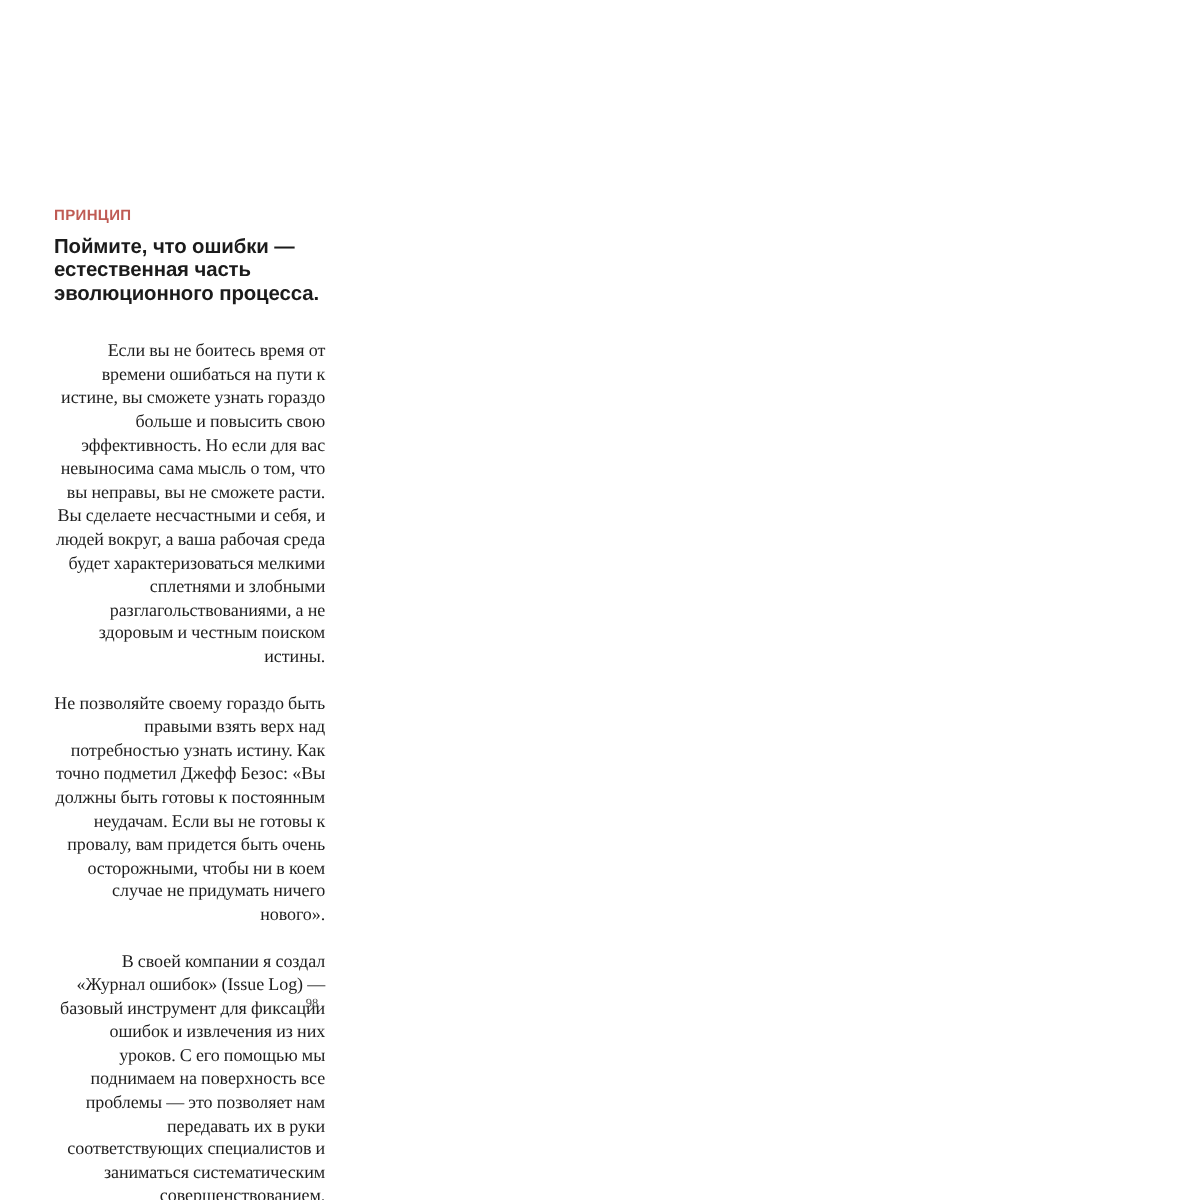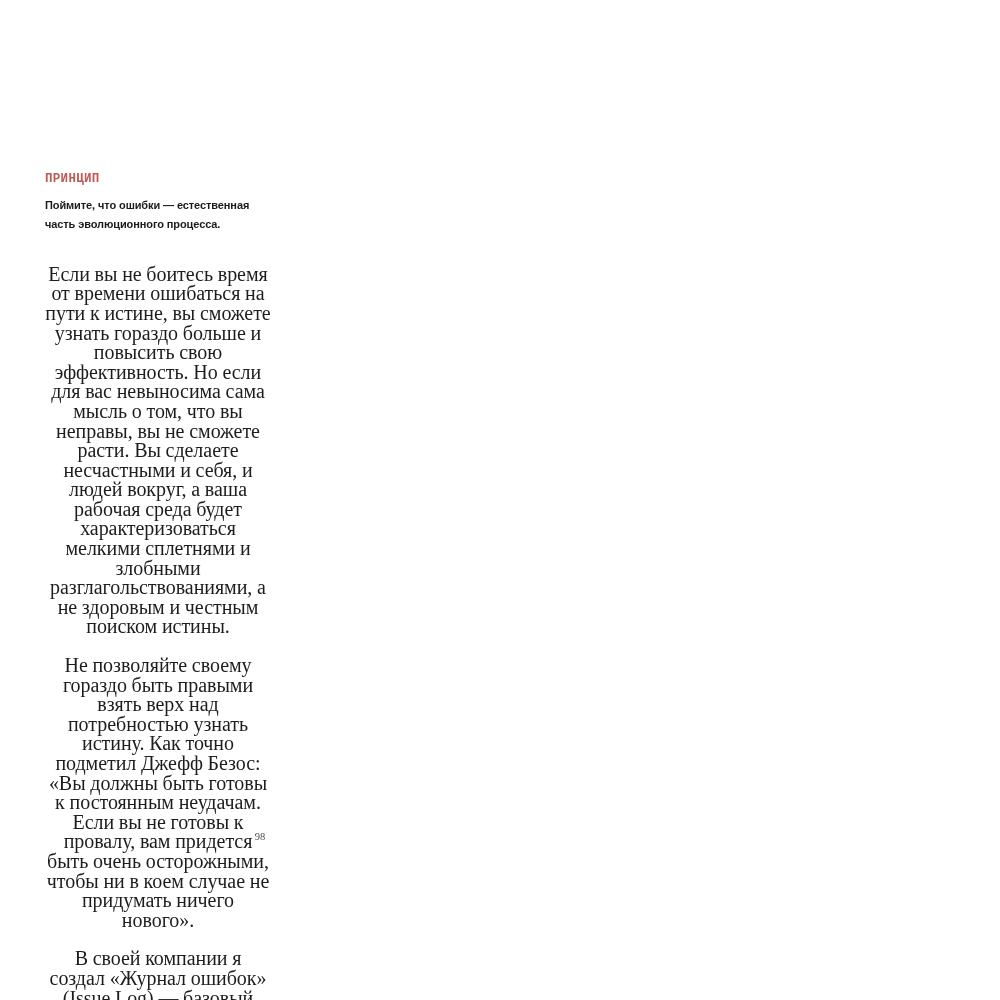--- a/index.html
+++ b/index.html
@@ -35,46 +35,46 @@
 
   .column {
     position: absolute;
     top: 173px;
     width: 226px;
   }
   .leaf-left .column  { left: 45px; }
 
   
   .principle-label {
-    font-family: Liberation Mono, monospace;
+    font-family: Liberation Sans, sans-serif;
     font-weight: bold;
     font-size: 12.5px;
     letter-spacing: 0.3px;
     color: #bf5b54;
     margin: 0 0 9px 0;
     line-height: 1.1;
   }
   .principle-statement {
     font-family: "Liberation Sans", sans-serif;
     font-weight: bold;
-    font-size: 11px;
+    font-size: 17px;
     line-height: 19.5px;
     color: #1b1b1b;
     margin: 0 0 30px 0;
     letter-spacing: -0.1px;
   }
 
   
   .para {
     font-family: "Liberation Serif", serif;
-    font-size: 20px;
+    font-size: 15px;
     line-height: 19.6px;
     color: #1d1d1d;
     margin: 0 0 19px 0;
-    text-align: center;
+    text-align: right;
     letter-spacing: -0.05px;
     word-spacing: -0.2px;
   }
   .para:last-child { margin-bottom: 0; }
 
   
   .folio {
     position: absolute;
     font-family: "Liberation Serif", serif;
     font-size: 10.5px;

